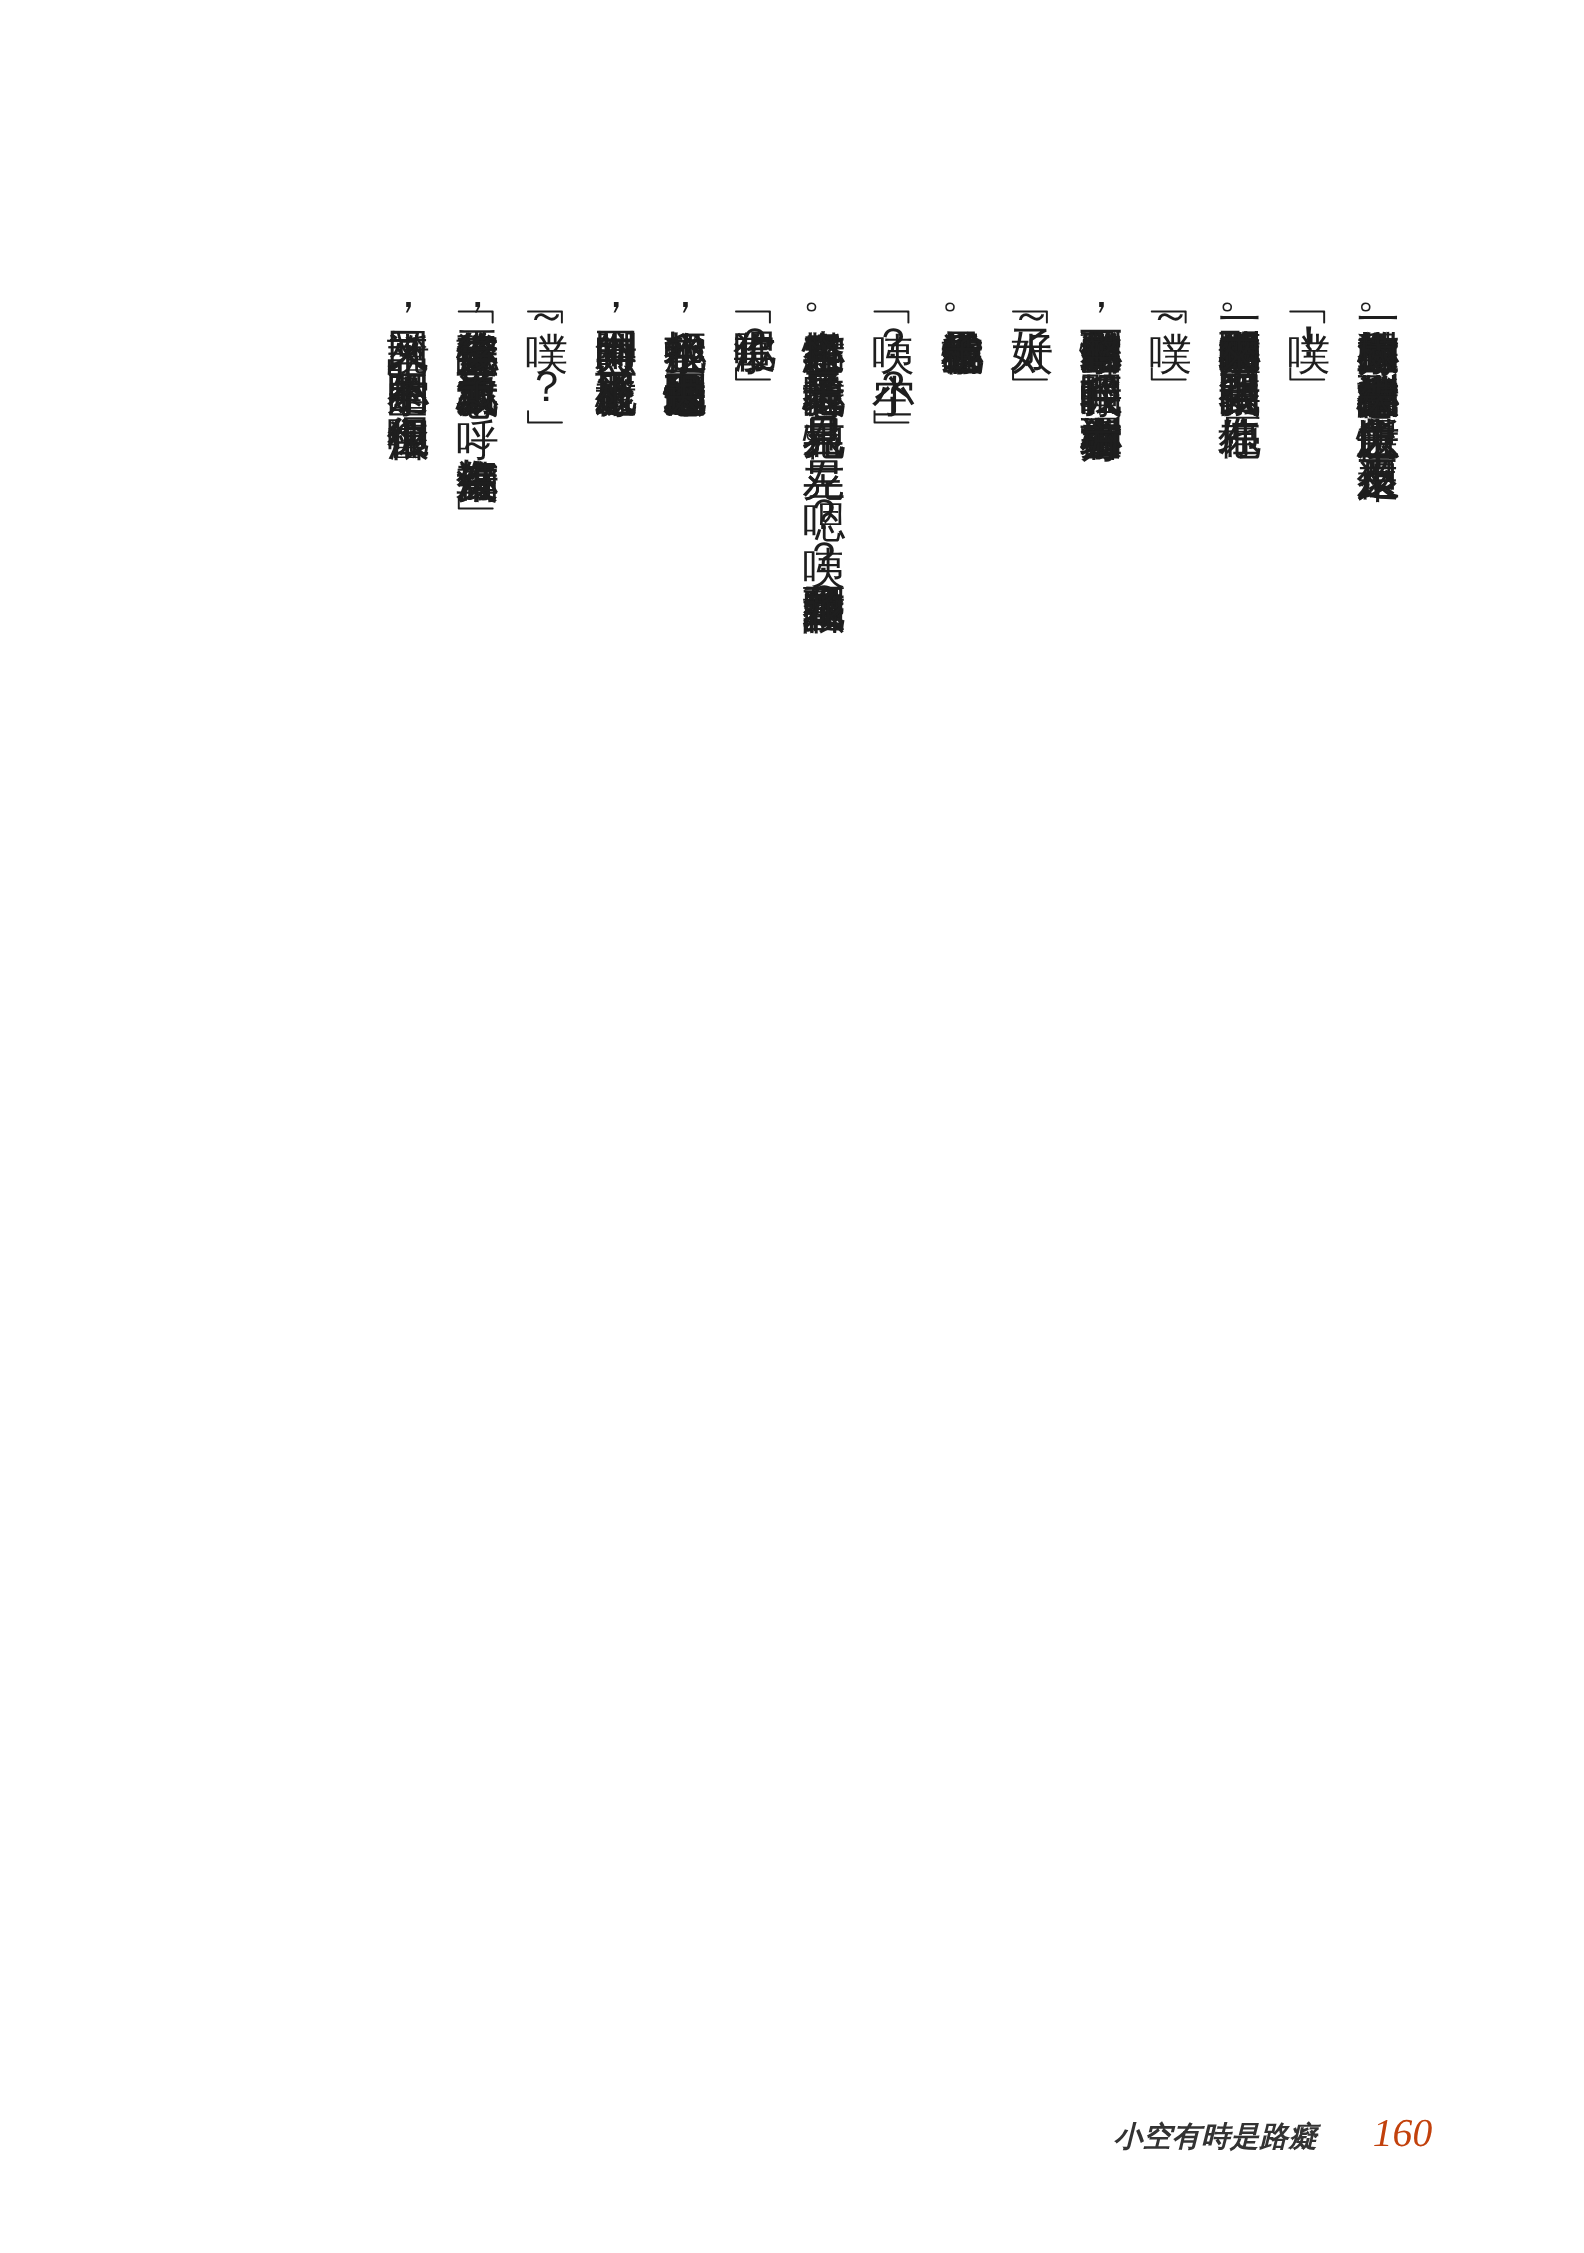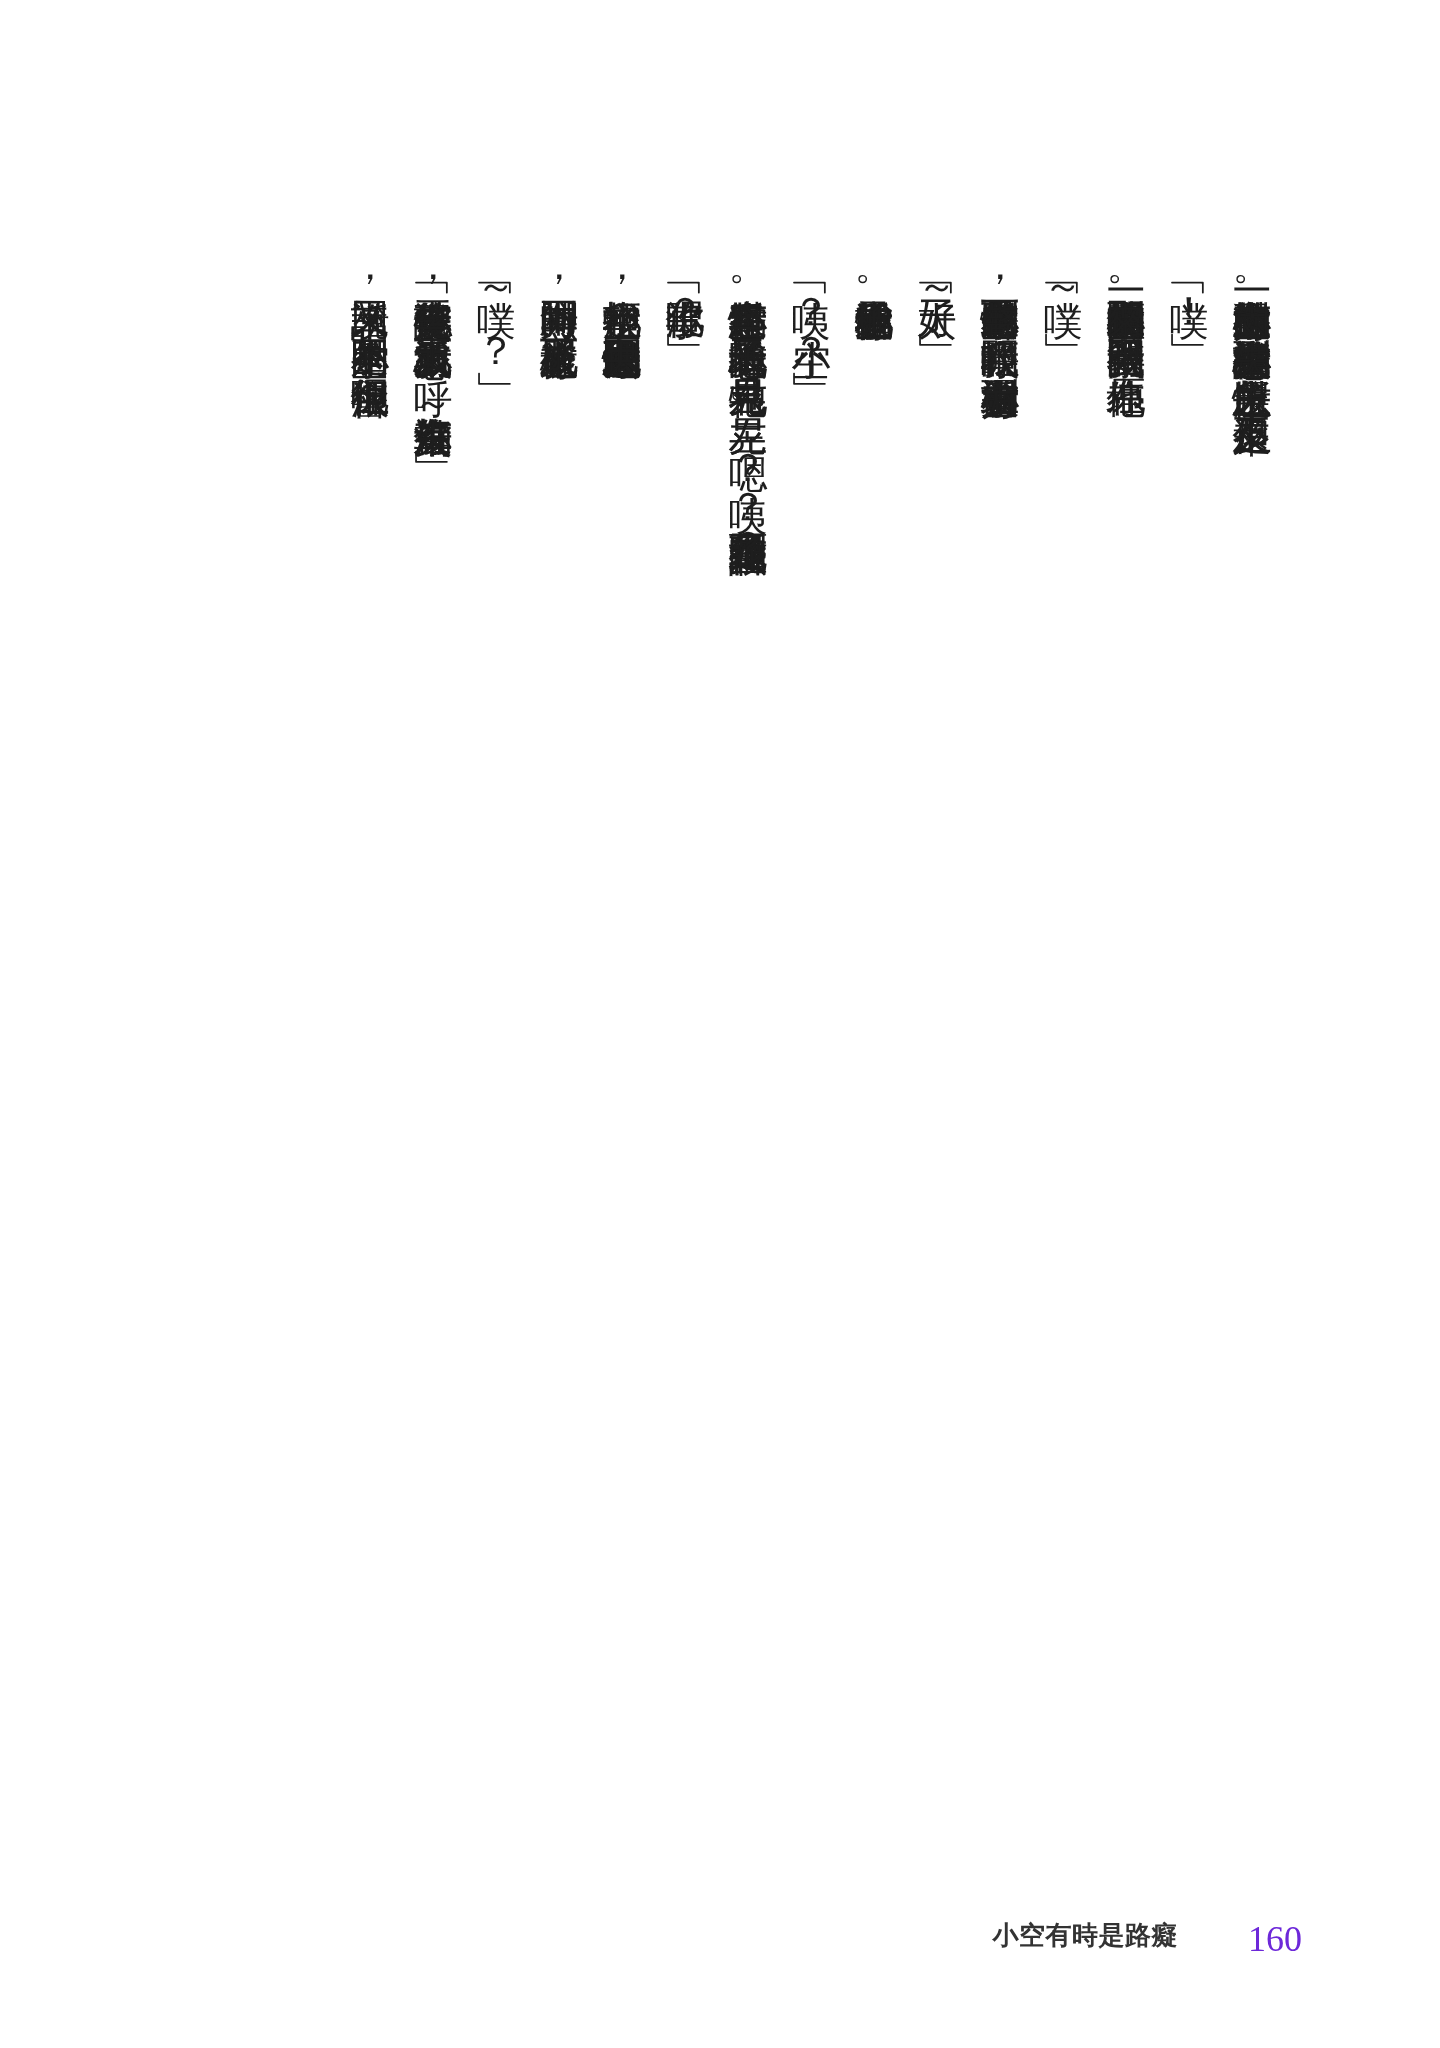--- a/index.html
+++ b/index.html
@@ -41,35 +41,36 @@
     
     text-indent: 48px;
   }
   
   .page-footer {
     position: absolute;
     top: 1918px;
     right: 138px;
     display: flex;
     flex-direction: row;
-    align-items: flex-start;
-    gap: 70px;
+    align-items: flex-end;
+    gap: 50px;
     white-space: nowrap;
+    font-style: italic;
   }
   .chapter-title {
     font-family: "Liberation Sans", sans-serif;
     font-weight: 700;
     font-size: 26px;
     color: #333333;
     letter-spacing: 0.5px;
   }
   .page-number {
     font-family: "Liberation Serif", serif;
     font-size: 36px;
-    color: #6d28d9;
+    color: #c2410c;
   }
 </style>
 </head>
 <body>
 
 <div class="book-page">
 
   <div class="vtext">
     <p>小空滾動的方向上有一棵大樹。我擔心小空撞到樹的話會消失，所以急忙趕上去，但還是來不及！</p>
     <p>「噗！」</p>

